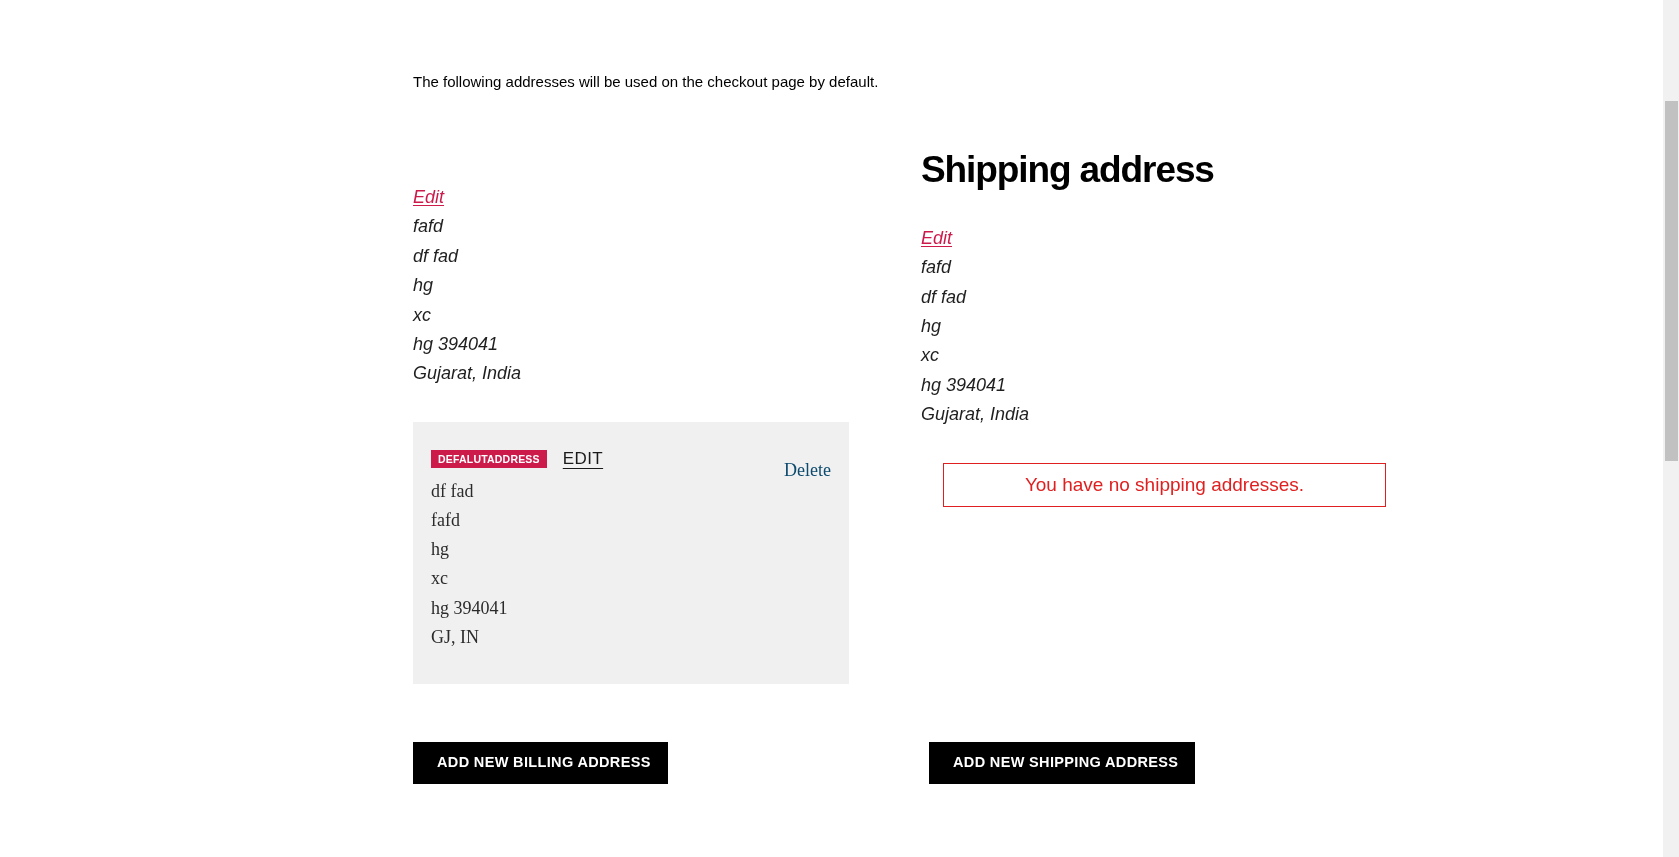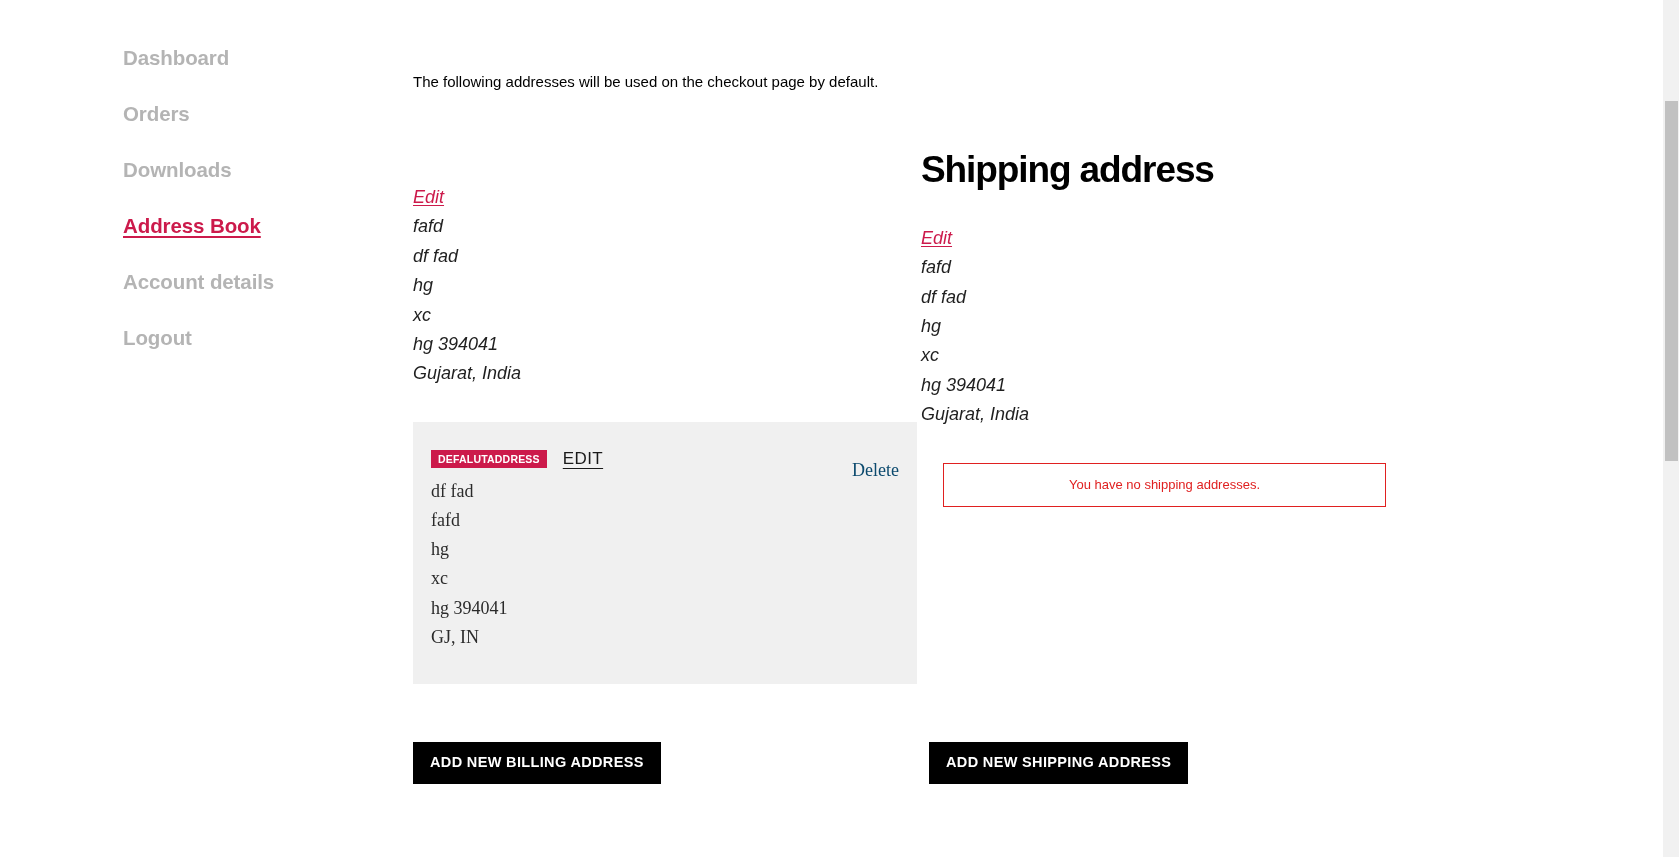--- a/index.html
+++ b/index.html
@@ -105,21 +105,21 @@
     text-underline-offset: 2px;
     cursor: pointer;
     display: inline-block;
   }
   .addr-line { display: block; }
 
   
   .addr-card {
     position: relative;
     margin-top: 33px;
-    width: 504px;
+    width: 436px;
     height: 262px;
     background: #f0f0f0;
     box-sizing: border-box;
     padding: 24px 18px 16px 18px;
   }
   .card-head {
     position: relative;
     height: 26px;
     display: flex;
     align-items: center;
@@ -167,32 +167,32 @@
     margin-top: 33px;
     margin-left: 22px;
     width: 443px;
     height: 44px;
     box-sizing: border-box;
     border: 1px solid #e02020;
     display: flex;
     align-items: center;
     justify-content: center;
     color: #e02020;
-    font-size: 13px;
+    font-size: 19px;
   }
 
   
   .btn {
     display: inline-block;
     background: #000000;
     color: #ffffff;
     font-size: 14.5px;
     font-weight: 700;
     letter-spacing: 0.35px;
-    padding: 13px 17px 14px 17px;
+    padding: 13px 17px 14px 24px;
     line-height: 1;
     border: none;
     cursor: pointer;
     font-family: "Liberation Sans", sans-serif;
     white-space: nowrap;
   }
   .btn-billing {
     position: absolute;
     left: 413px;
     top: 742px;
@@ -221,28 +221,20 @@
     background: #c1c1c1;
     border-radius: 0;
     cursor: pointer;
   }
 </style>
 </head>
 <body>
 
 <div class="page">
 
-  <nav class="sidebar">
-    <a class="nav-item">Dashboard</a>
-    <a class="nav-item">Orders</a>
-    <a class="nav-item">Downloads</a>
-    <a class="nav-item active">Address Book</a>
-    <a class="nav-item">Account details</a>
-    <a class="nav-item">Logout</a>
-  </nav>
 
   <div class="content">
 
     <p class="intro">The following addresses will be used on the checkout page by default.</p>
 
     <div class="columns">
 
       <section class="col col-billing">
 
         <div class="addr-block">

